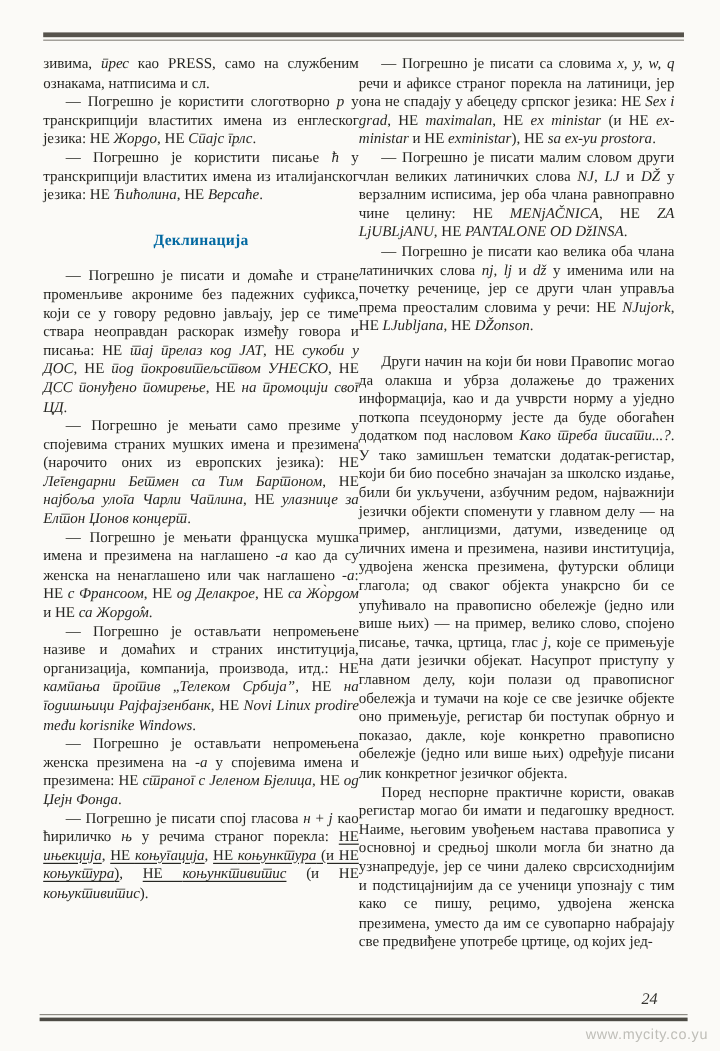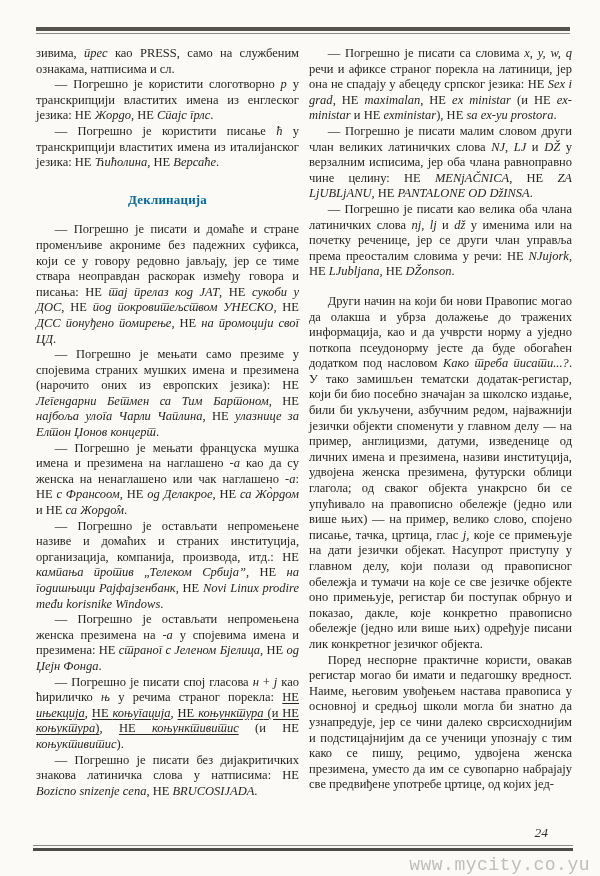--- a/index.html
+++ b/index.html
@@ -14,41 +14,41 @@
   .rule-top{
     position:absolute;left:36px;top:27px;width:534px;height:2px;
     border-top:4px solid #56534c;border-bottom:1px solid #8d8a83;
   }
   .rule-bottom{
     position:absolute;left:33px;top:845px;width:540px;height:2px;
     border-top:1px solid #8d8a83;border-bottom:3px solid #4d4b45;
   }
   .columns{
     position:absolute;left:36px;top:46px;width:536px;
-    display:flex;gap:10px;
+    display:flex;
   }
   .col{width:263px;font-size:12.5px;line-height:15.6px;text-align:justify;hyphens:auto;}
   .para{margin:0;text-indent:1.5em;}
   .para.noindent{text-indent:0;}
   .st-i{font-style:italic;}
   .st-u{text-decoration:underline;text-underline-offset:2px;font-family:Liberation Serif, serif;}
   h3.sec{
     font-size:13px;font-weight:bold;text-align:center;
     margin:21px 0 15px 0;letter-spacing:0.2px;color:#0369a1;
   }
   .gap-before{margin-top:14px;}
   .page-number{
     position:absolute;left:36px;top:825px;width:536px;
     text-align:right;font-style:italic;font-size:13.5px;color:#33322e;
     transform:translateX(-24px);
   }
   .watermark{
     position:absolute;right:10px;top:855px;
-    font-family:Liberation Mono, monospace;
-    font-size:18px;color:#bfbeb8;letter-spacing:0.5px;
+    font-family:Liberation Sans, sans-serif;
+    font-size:12px;color:#bfbeb8;letter-spacing:0.5px;
   }
 </style>
 </head>
 <body>
 
 <div class="page">
 
   <div class="rule-top"></div>
 
   <div class="columns">
@@ -57,21 +57,20 @@
       <p class="para noindent"><span>зивима, </span><span class="st-i">прес</span><span> као PRESS, само на службеним ознакама, натписима и сл.</span></p>
       <p class="para"><span>— Погрешно је користити слоготворно </span><span class="st-i">р</span><span> у транскрипцији властитих имена из енглеског језика: НЕ </span><span class="st-i">Жордо</span><span>, НЕ </span><span class="st-i">Спајс грлс</span><span>.</span></p>
       <p class="para"><span>— Погрешно је користити писање </span><span class="st-i">ћ</span><span> у транскрипцији властитих имена из италијанског језика: НЕ </span><span class="st-i">Ћићолина</span><span>, НЕ </span><span class="st-i">Версаће</span><span>.</span></p>
       <h3 class="sec">Деклинација</h3>
       <p class="para"><span>— Погрешно је писати и домаће и стране променљиве акрониме без падежних суфикса, који се у говору редовно јављају, јер се тиме ствара неоправдан раскорак између говора и писања: НЕ </span><span class="st-i">тај прелаз код ЈАТ</span><span>, НЕ </span><span class="st-i">сукоби у ДОС</span><span>, НЕ </span><span class="st-i">под покровитељством УНЕСКО</span><span>, НЕ </span><span class="st-i">ДСС понуђено помирење</span><span>, НЕ </span><span class="st-i">на промоцији свог ЦД</span><span>.</span></p>
       <p class="para"><span>— Погрешно је мењати само презиме у спојевима страних мушких имена и презимена (нарочито оних из европских језика): НЕ </span><span class="st-i">Легендарни Бетмен са Тим Бартоном</span><span>, НЕ </span><span class="st-i">најбоља улога Чарли Чаплина</span><span>, НЕ </span><span class="st-i">улазнице за Елтон Џонов концерт</span><span>.</span></p>
       <p class="para"><span>— Погрешно је мењати француска мушка имена и презимена на наглашено </span><span class="st-i">-а</span><span> као да су женска на ненаглашено или чак наглашено </span><span class="st-i">-а</span><span>: НЕ </span><span class="st-i">с Франсоом</span><span>, НЕ </span><span class="st-i">од Делакрое</span><span>, НЕ </span><span class="st-i">са Жо̀рдом</span><span> и НЕ </span><span class="st-i">са Жордо̂м</span><span>.</span></p>
       <p class="para"><span>— Погрешно је остављати непромењене називе и домаћих и страних институција, организација, компанија, производа, итд.: НЕ </span><span class="st-i">кампања против „Телеком Србија”</span><span>, НЕ </span><span class="st-i">на годишњици Рајфајзенбанк</span><span>, НЕ </span><span class="st-i">Novi Linux prodire među korisnike Windows</span><span>.</span></p>
       <p class="para"><span>— Погрешно је остављати непромењена женска презимена на </span><span class="st-i">-а</span><span> у спојевима имена и презимена: НЕ </span><span class="st-i">страног с Јеленом Бјелица</span><span>, НЕ </span><span class="st-i">од Џејн Фонда</span><span>.</span></p>
       <p class="para"><span>— Погрешно је писати спој гласова </span><span class="st-i">н</span><span> + </span><span class="st-i">ј</span><span> као ћириличко </span><span class="st-i">њ</span><span> у речима страног порекла: </span><span class="st-u">НЕ </span><span class="st-i st-u">ињекција</span><span>, </span><span class="st-u">НЕ </span><span class="st-i st-u">коњугација</span><span>, </span><span class="st-u">НЕ </span><span class="st-i st-u">коњунктура</span><span class="st-u"> (и НЕ </span><span class="st-i st-u">коњуктура</span><span class="st-u">)</span><span>, </span><span class="st-u">НЕ </span><span class="st-i st-u">коњунктивитис</span><span> (и НЕ </span><span class="st-i">коњуктивитис</span><span>).</span></p>
-      <p class="para"><span>— Погрешно је писати без дијакритичких знакова латиничка слова у натписима: НЕ </span><span class="st-i">Bozicno snizenje cena</span><span>, НЕ </span><span class="st-i">BRUCOSIJADA</span><span>.</span></p>
     </div>
 
     <div class="col">
       <p class="para"><span>— Погрешно је писати са словима </span><span class="st-i">x, y, w, q</span><span> речи и афиксе страног порекла на латиници, јер она не спадају у абецеду српског језика: НЕ </span><span class="st-i">Sex i grad</span><span>, НЕ </span><span class="st-i">maximalan</span><span>, НЕ </span><span class="st-i">ex ministar</span><span> (и НЕ </span><span class="st-i">ex-ministar</span><span> и НЕ </span><span class="st-i">exministar</span><span>), НЕ </span><span class="st-i">sa ex-yu prostora</span><span>.</span></p>
       <p class="para"><span>— Погрешно је писати малим словом други члан великих латиничких слова </span><span class="st-i">NJ, LJ</span><span> и </span><span class="st-i">DŽ</span><span> у верзалним исписима, јер оба члана равноправно чине целину: НЕ </span><span class="st-i">MENjAČNICA</span><span>, НЕ </span><span class="st-i">ZA LjUBLjANU</span><span>, НЕ </span><span class="st-i">PANTALONE OD DžINSA</span><span>.</span></p>
       <p class="para"><span>— Погрешно је писати као велика оба члана латиничких слова </span><span class="st-i">nj, lj</span><span> и </span><span class="st-i">dž</span><span> у именима или на почетку реченице, јер се други члан управља према преосталим словима у речи: НЕ </span><span class="st-i">NJujork</span><span>, НЕ </span><span class="st-i">LJubljana</span><span>, НЕ </span><span class="st-i">DŽonson</span><span>.</span></p>
       <p class="para gap-before"><span>Други начин на који би нови Правопис могао да олакша и убрза долажење до тражених информација, као и да учврсти норму а уједно поткопа псеудонорму јесте да буде обогаћен додатком под насловом </span><span class="st-i">Како треба писати...?</span><span>. У тако замишљен тематски додатак-регистар, који би био посебно значајан за школско издање, били би укључени, азбучним редом, најважнији језички објекти споменути у главном делу — на пример, англицизми, датуми, изведенице од личних имена и презимена, називи институција, удвојена женска презимена, футурски облици глагола; од сваког објекта унакрсно би се упућивало на правописно обележје (једно или више њих) — на пример, велико слово, спојено писање, тачка, цртица, глас </span><span class="st-i">ј</span><span>, које се примењује на дати језички објекат. Насупрот приступу у главном делу, који полази од правописног обележја и тумачи на које се све језичке објекте оно примењује, регистар би поступак обрнуо и показао, дакле, које конкретно правописно обележје (једно или више њих) одређује писани лик конкретног језичког објекта.</span></p>
       <p class="para"><span>Поред неспорне практичне користи, овакав регистар могао би имати и педагошку вредност. Наиме, његовим увођењем настава правописа у основној и средњој школи могла би знатно да узнапредује, јер се чини далеко сврсисходнијим и подстицајнијим да се ученици упознају с тим како се пишу, рецимо, удвојена женска презимена, уместо да им се сувопарно набрајају све предвиђене употребе цртице, од којих јед-</span></p>
     </div>
 

